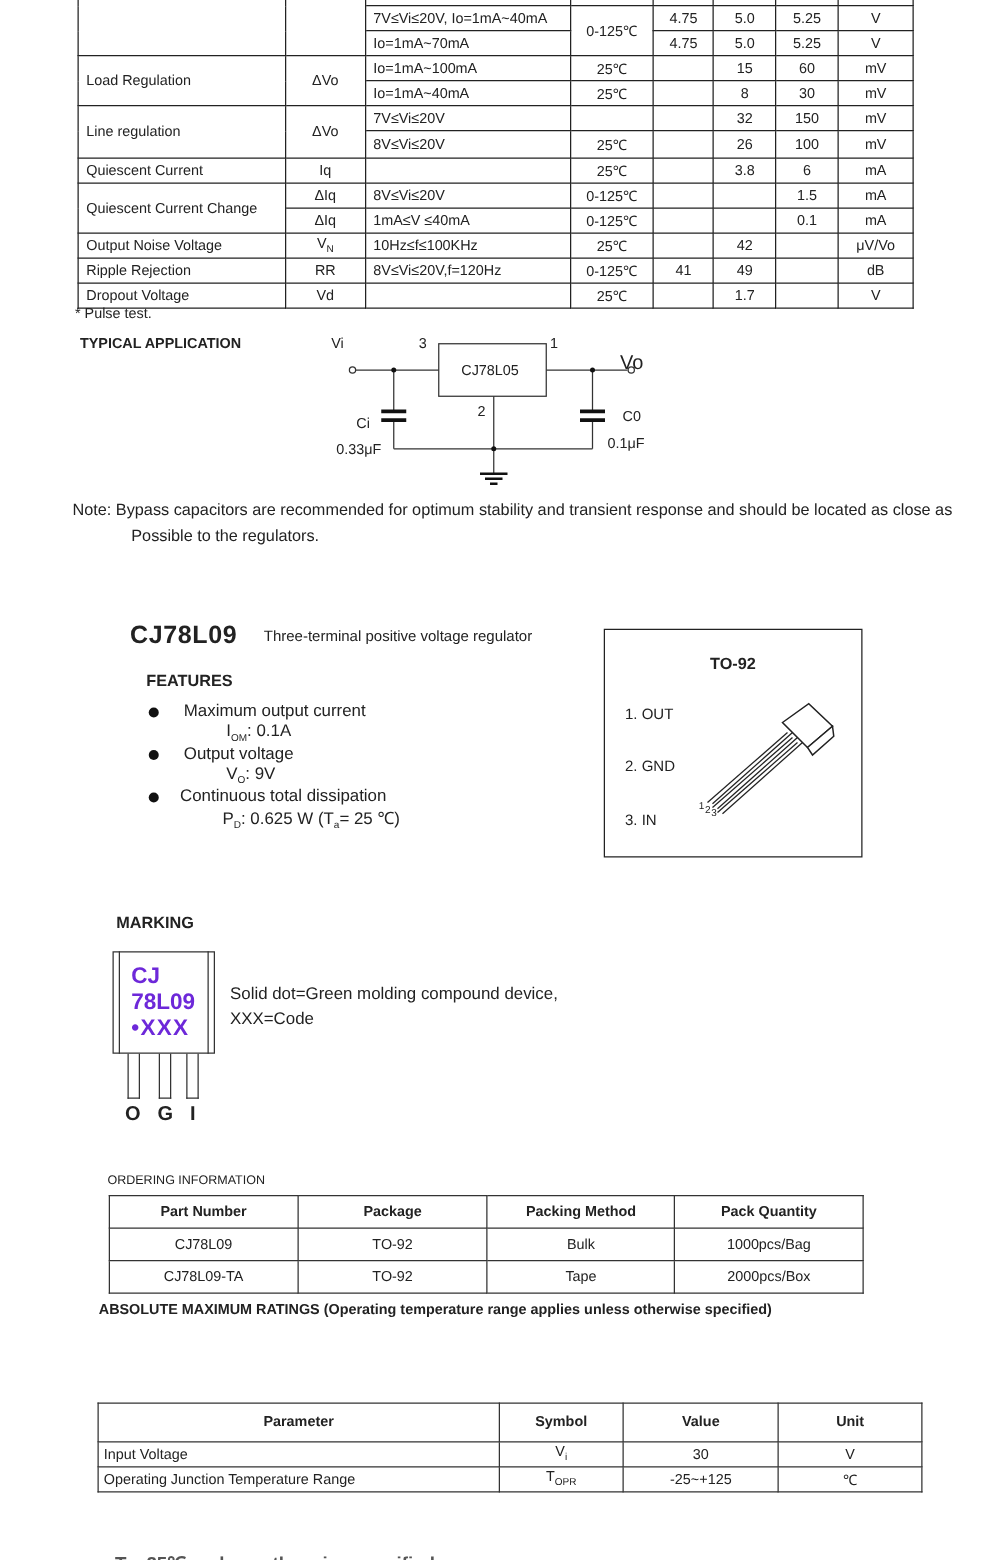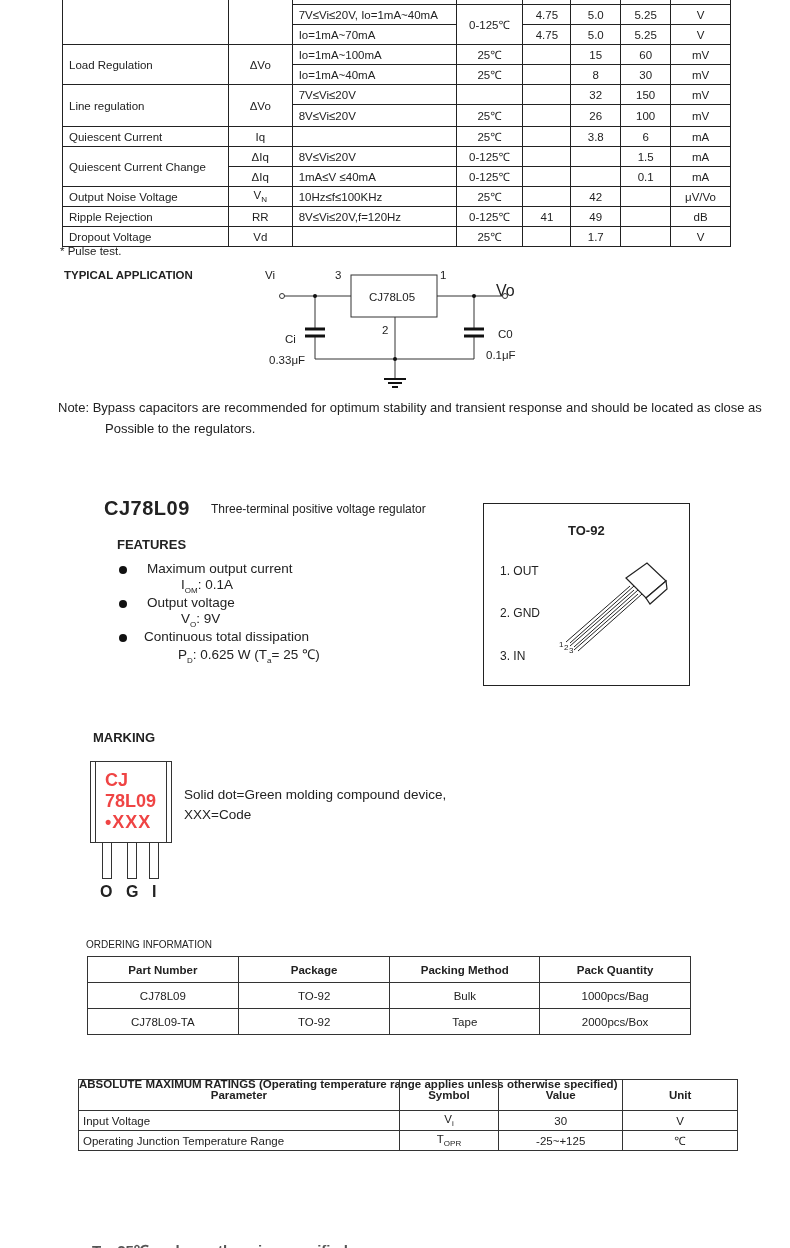--- a/index.html
+++ b/index.html
@@ -20,22 +20,22 @@
   .h-feat { left:117px; top:537px; font-size:13px; font-weight:bold; }
   .feat { font-size:13.5px; }
   .bullet { width:8px; height:8px; border-radius:50%; background:#111; }
   .pkgbox { left:483px; top:503px; width:207px; height:183px; border:1.5px solid #222; box-sizing:border-box; }
   .h-mark { left:93px; top:730px; font-size:13px; font-weight:bold; }
   .markdesc { left:184px; top:785px; font-size:13.5px; line-height:20px; }
   .h-order { left:86px; top:939px; font-size:10px; font-weight:normal; }
   .order { position:absolute; left:87px; top:956px; width:604px; font-size:11.5px; }
   .order td { border:1px solid #333; height:23px; text-align:center; }
   .order th { border:1px solid #333; height:23px; font-weight:bold; }
-  .h-abs { left:79px; top:1078px; font-size:11.5px; font-weight:bold; }
-  .absmax { position:absolute; left:78px; top:1079px; width:660px; font-size:11.5px; }
+  .h-abs { left:79px; top:1042px; font-size:11.5px; font-weight:bold; }
+  .absmax { position:absolute; left:78px; top:1122px; width:660px; font-size:11.5px; }
   .absmax th { border:1px solid #333; height:28px; font-weight:bold; }
   .absmax td { border:1px solid #333; height:19px; text-align:center; padding:0 4px; }
   .absmax td.l { text-align:left; }
   .cut { left:92px; top:1240px; font-size:15px; font-weight:bold; }
   .cut span { font-size:8px; font-weight:normal; color:#555; }
   sub { font-size:8px; }
 </style>
 </head>
 <body>
 
@@ -267,21 +267,21 @@
   <span class="abs" style="left:75px;top:136px;font-size:8px">1</span>
   <span class="abs" style="left:80px;top:139px;font-size:8px">2</span>
   <span class="abs" style="left:85px;top:142px;font-size:8px">3</span>
 </div>
 
 <div class="abs h-mark">MARKING</div>
 <div class="abs" style="left:90px;top:761px;width:90px;height:140px;">
   <div class="abs" style="left:0;top:0;width:82px;height:82px;border:1px solid #333;box-sizing:border-box"></div>
   <div class="abs" style="left:5px;top:0;width:1px;height:82px;background:#333"></div>
   <div class="abs" style="left:76px;top:0;width:1px;height:82px;background:#333"></div>
-  <div class="abs" style="left:15px;top:9px;font-size:18px;font-weight:bold;line-height:21px;color:#ef4444">
+  <div class="abs" style="left:15px;top:9px;font-size:18px;font-weight:bold;line-height:21px;color:#6d28d9">
     <div>CJ</div>
     <div>78L09</div>
     <div style="letter-spacing:1px">•XXX</div>
   </div>
   <div class="abs" style="left:12px;top:82px;width:8px;height:35px;border:1px solid #333;border-top:none"></div>
   <div class="abs" style="left:37px;top:82px;width:8px;height:35px;border:1px solid #333;border-top:none"></div>
   <div class="abs" style="left:59px;top:82px;width:8px;height:35px;border:1px solid #333;border-top:none"></div>
   <div class="abs" style="left:10px;top:122px;font-size:16px;font-weight:bold">O</div>
   <div class="abs" style="left:36px;top:122px;font-size:16px;font-weight:bold">G</div>
   <div class="abs" style="left:62px;top:122px;font-size:16px;font-weight:bold">I</div>

